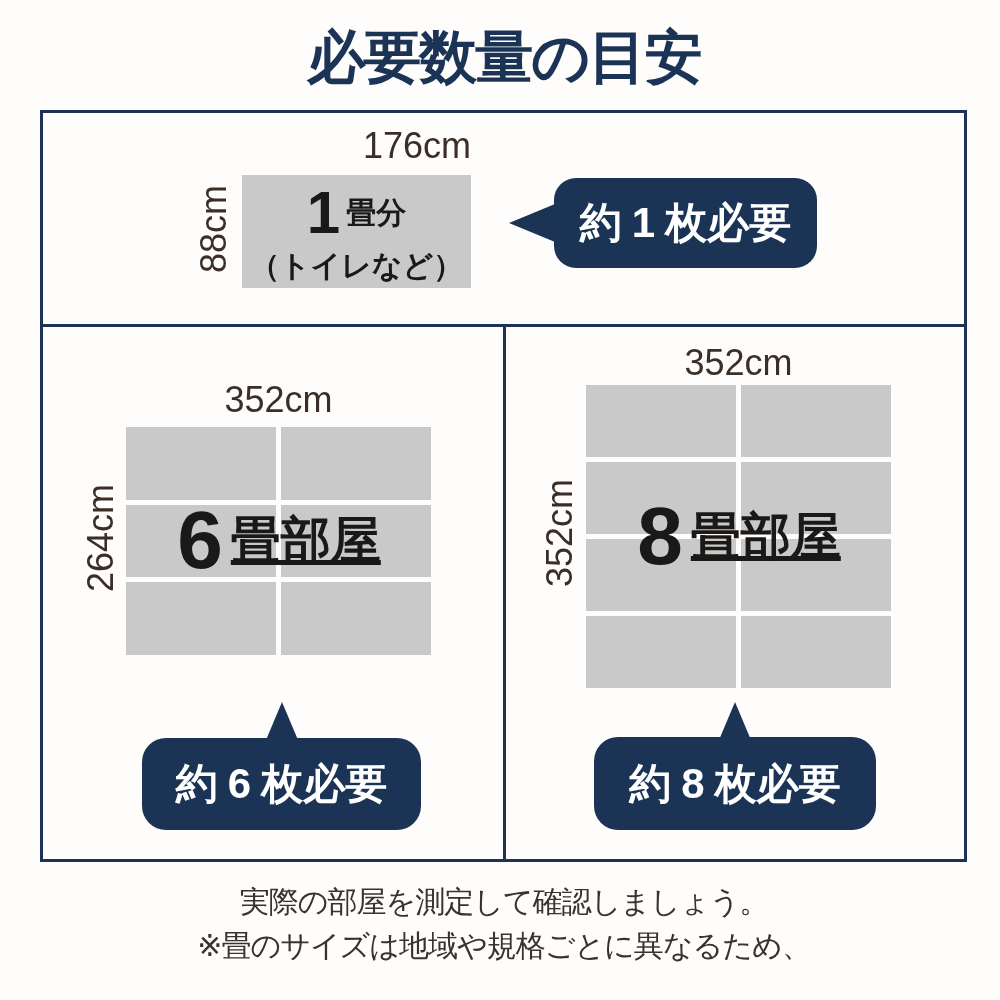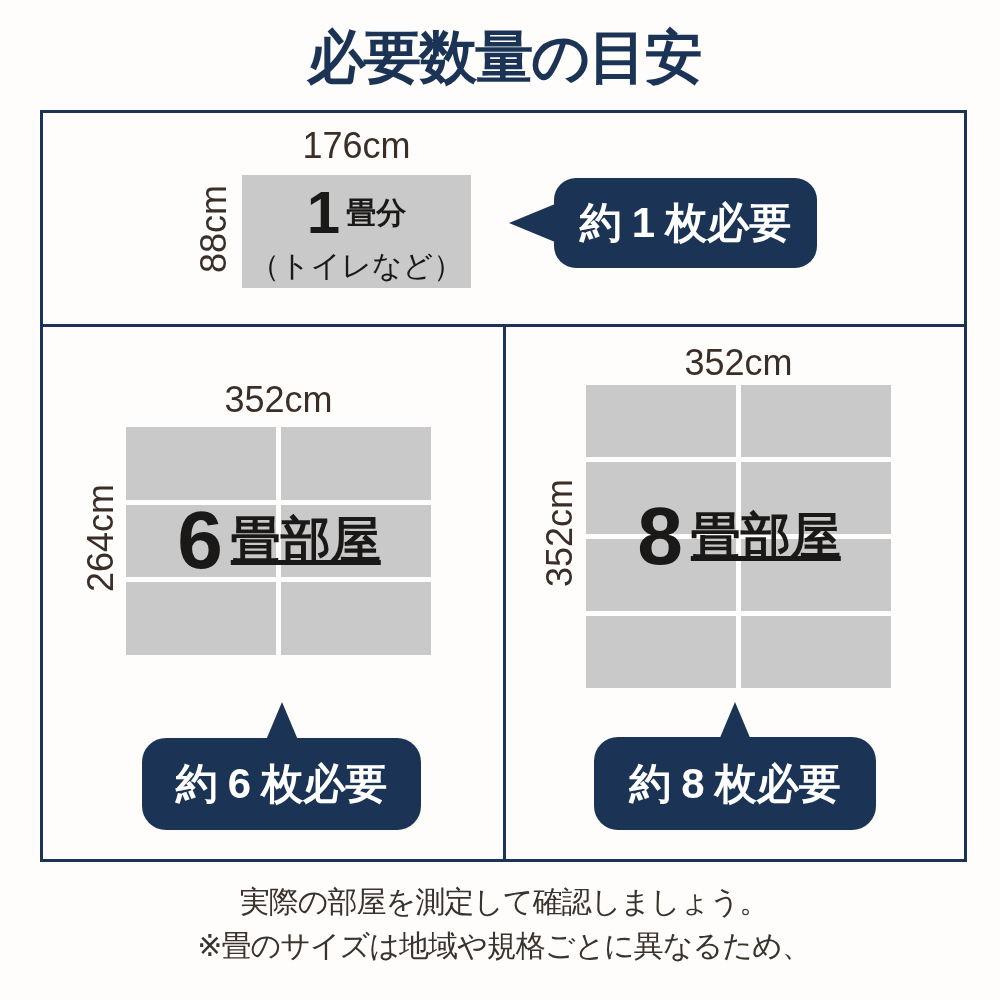--- a/index.html
+++ b/index.html
@@ -54,21 +54,21 @@
   
   .one-rect{
     position:absolute;left:238px;top:175px;width:229px;height:113px;
     background:var(--cell-gray);
     display:flex;flex-direction:column;align-items:center;justify-content:center;
     color:var(--ink);
   }
   .one-line{display:flex;align-items:center;line-height:1;}
   .one-number{font-size:60px;font-weight:bold;margin-right:6px;}
   .one-unit{font-size:30px;font-weight:bold;}
-  .one-note{font-size:30px;font-weight:400;line-height:1;margin-top:8px;}
+  .one-note{font-size:30px;font-weight:700;line-height:1;margin-top:8px;}
 
   
   .bubble{
     position:absolute;
     background:var(--navy);
     border-radius:22px;
     display:flex;align-items:center;justify-content:center;
     color:var(--bubble-text);
     font-size:42px;font-weight:bold;line-height:1;
     white-space:nowrap;
@@ -115,21 +115,21 @@
 
 <div class="canvas">
 
   <div class="page-title">必要数量の目安</div>
 
   <div class="guide-panel"></div>
   <div class="divider-h"></div>
   <div class="divider-v"></div>
 
   <div>
-    <div class="dim-label" style="left:238px;top:128px;width:229px;">176cm</div>
+    <div class="dim-label" style="left:238px;top:128px;width:229px;text-align:right;">176cm</div>
     <div class="dim-label vertical" style="left:210px;top:229px;">88cm</div>
 
     <div class="one-rect">
       <div class="one-line">
         <span class="one-number">1</span>
         <span class="one-unit">畳分</span>
       </div>
       <div class="one-note">（トイレなど）</div>
     </div>
 

